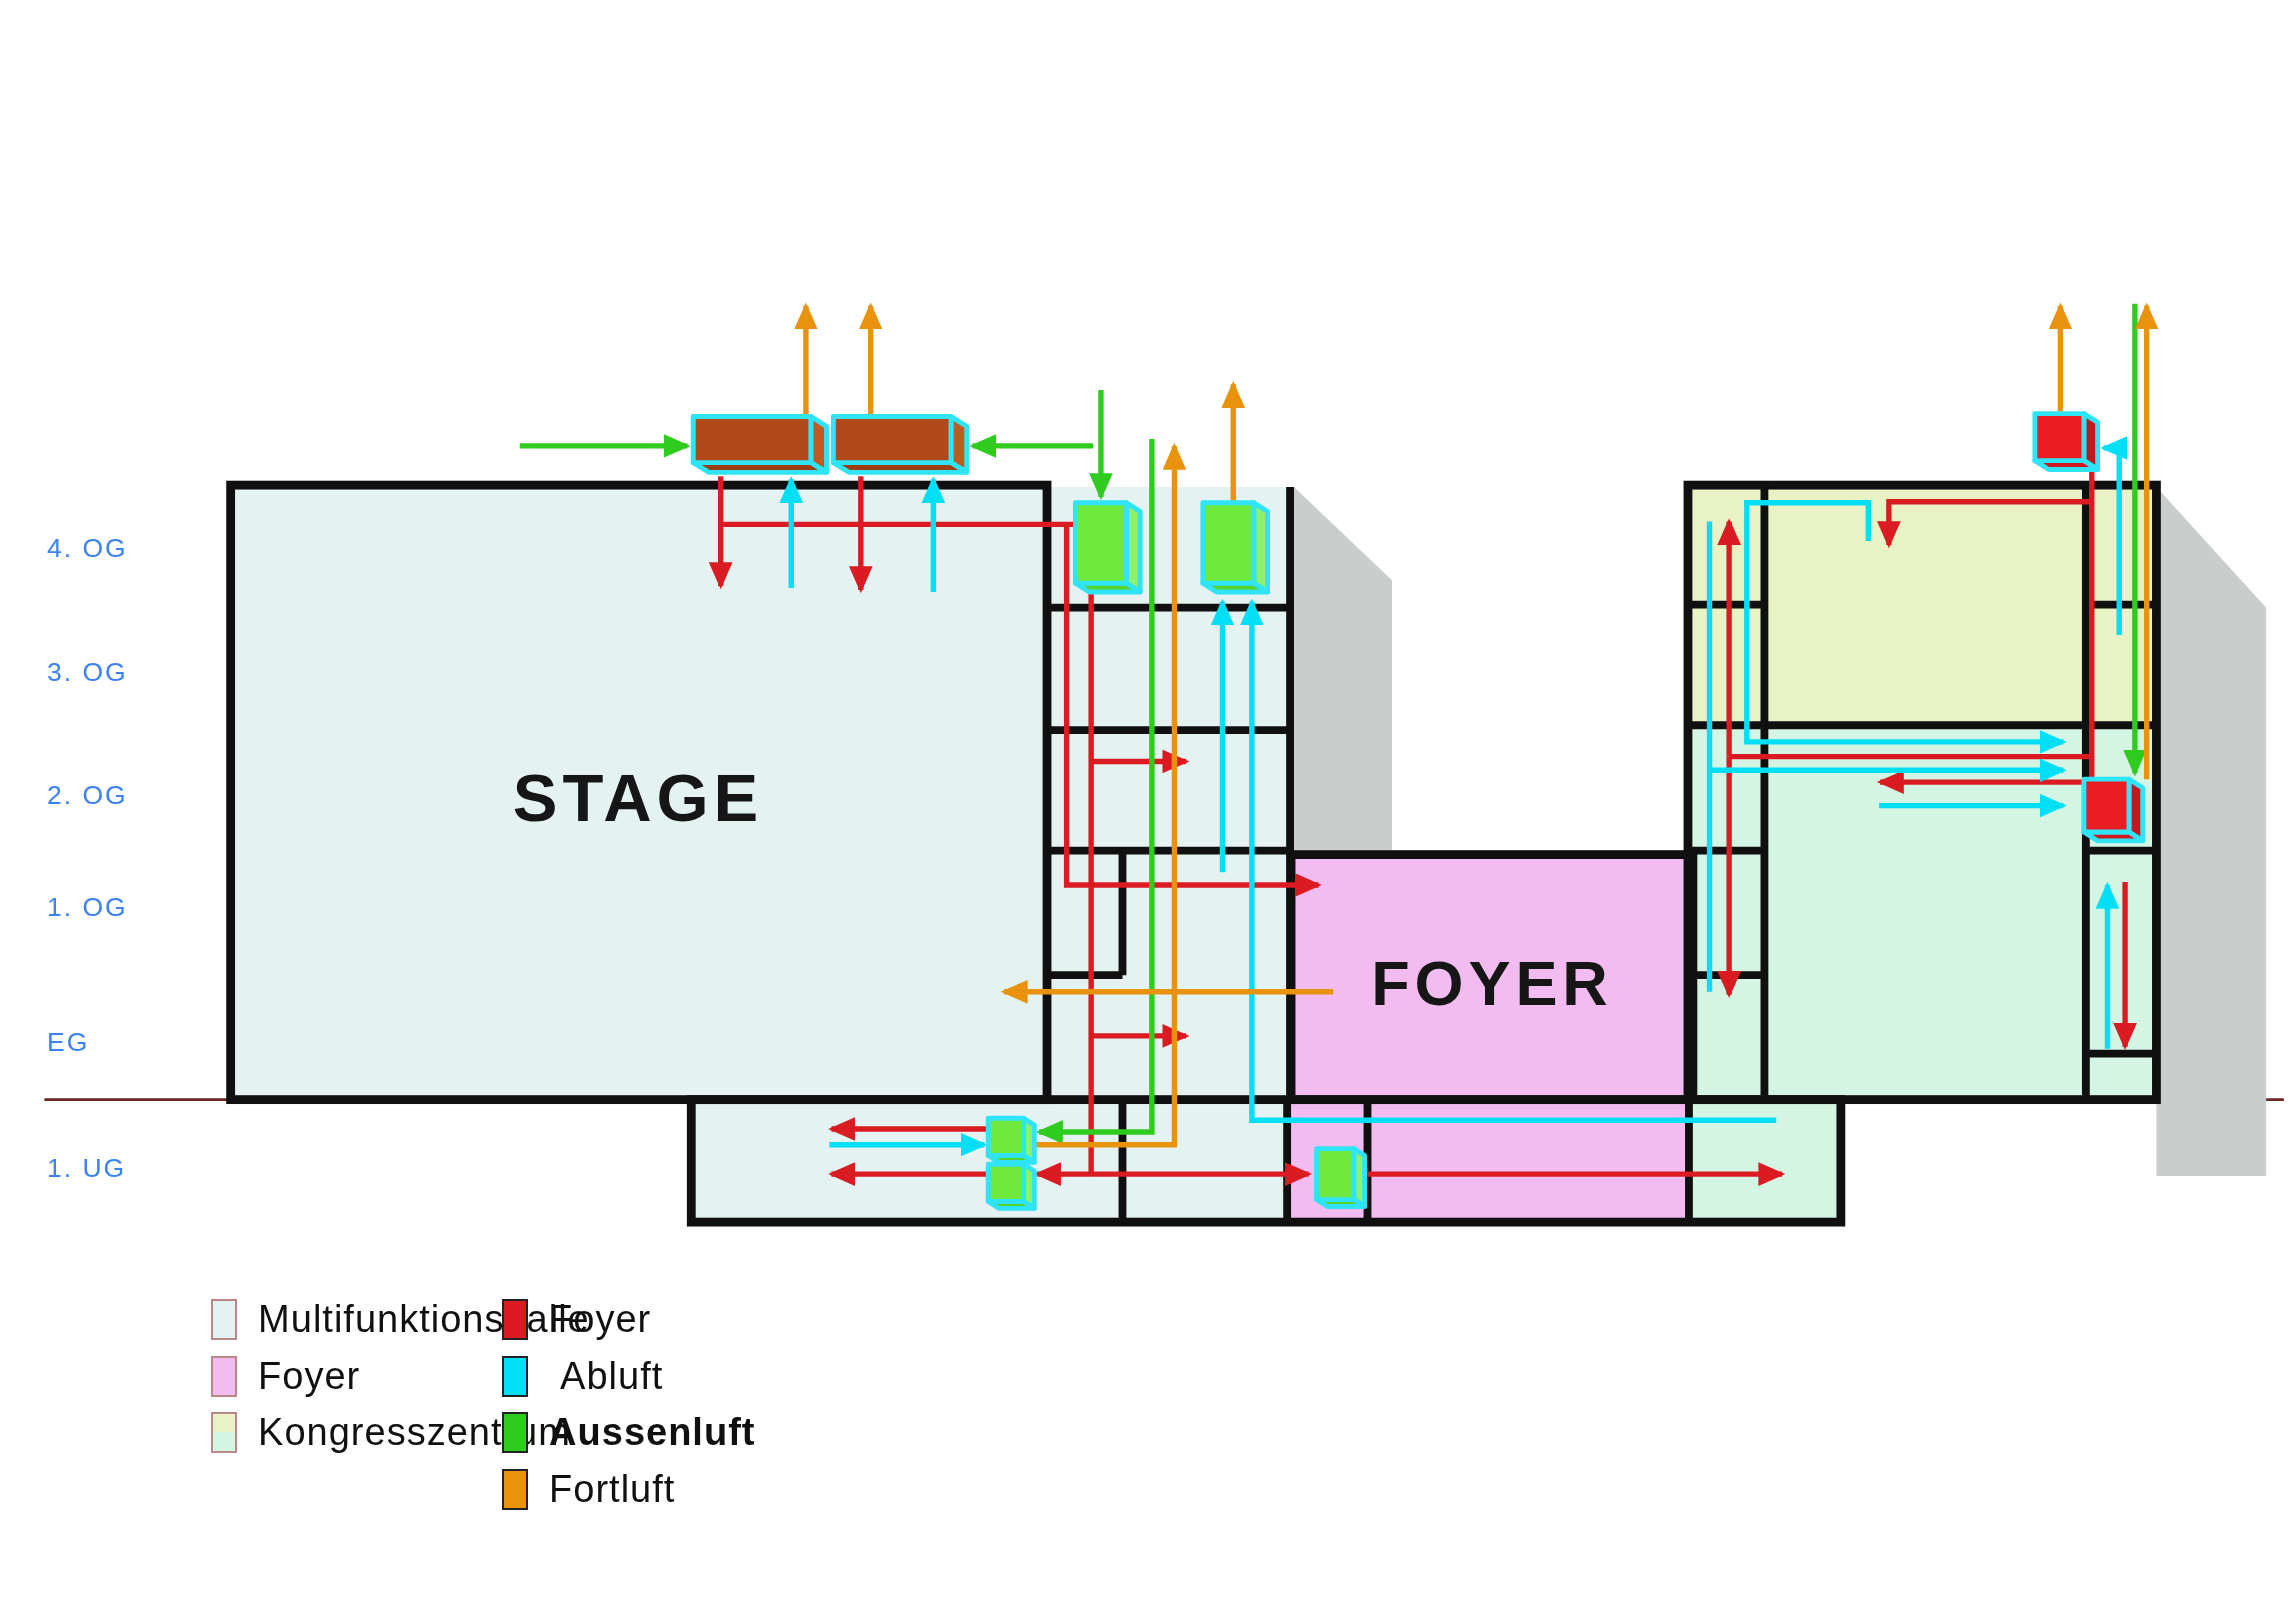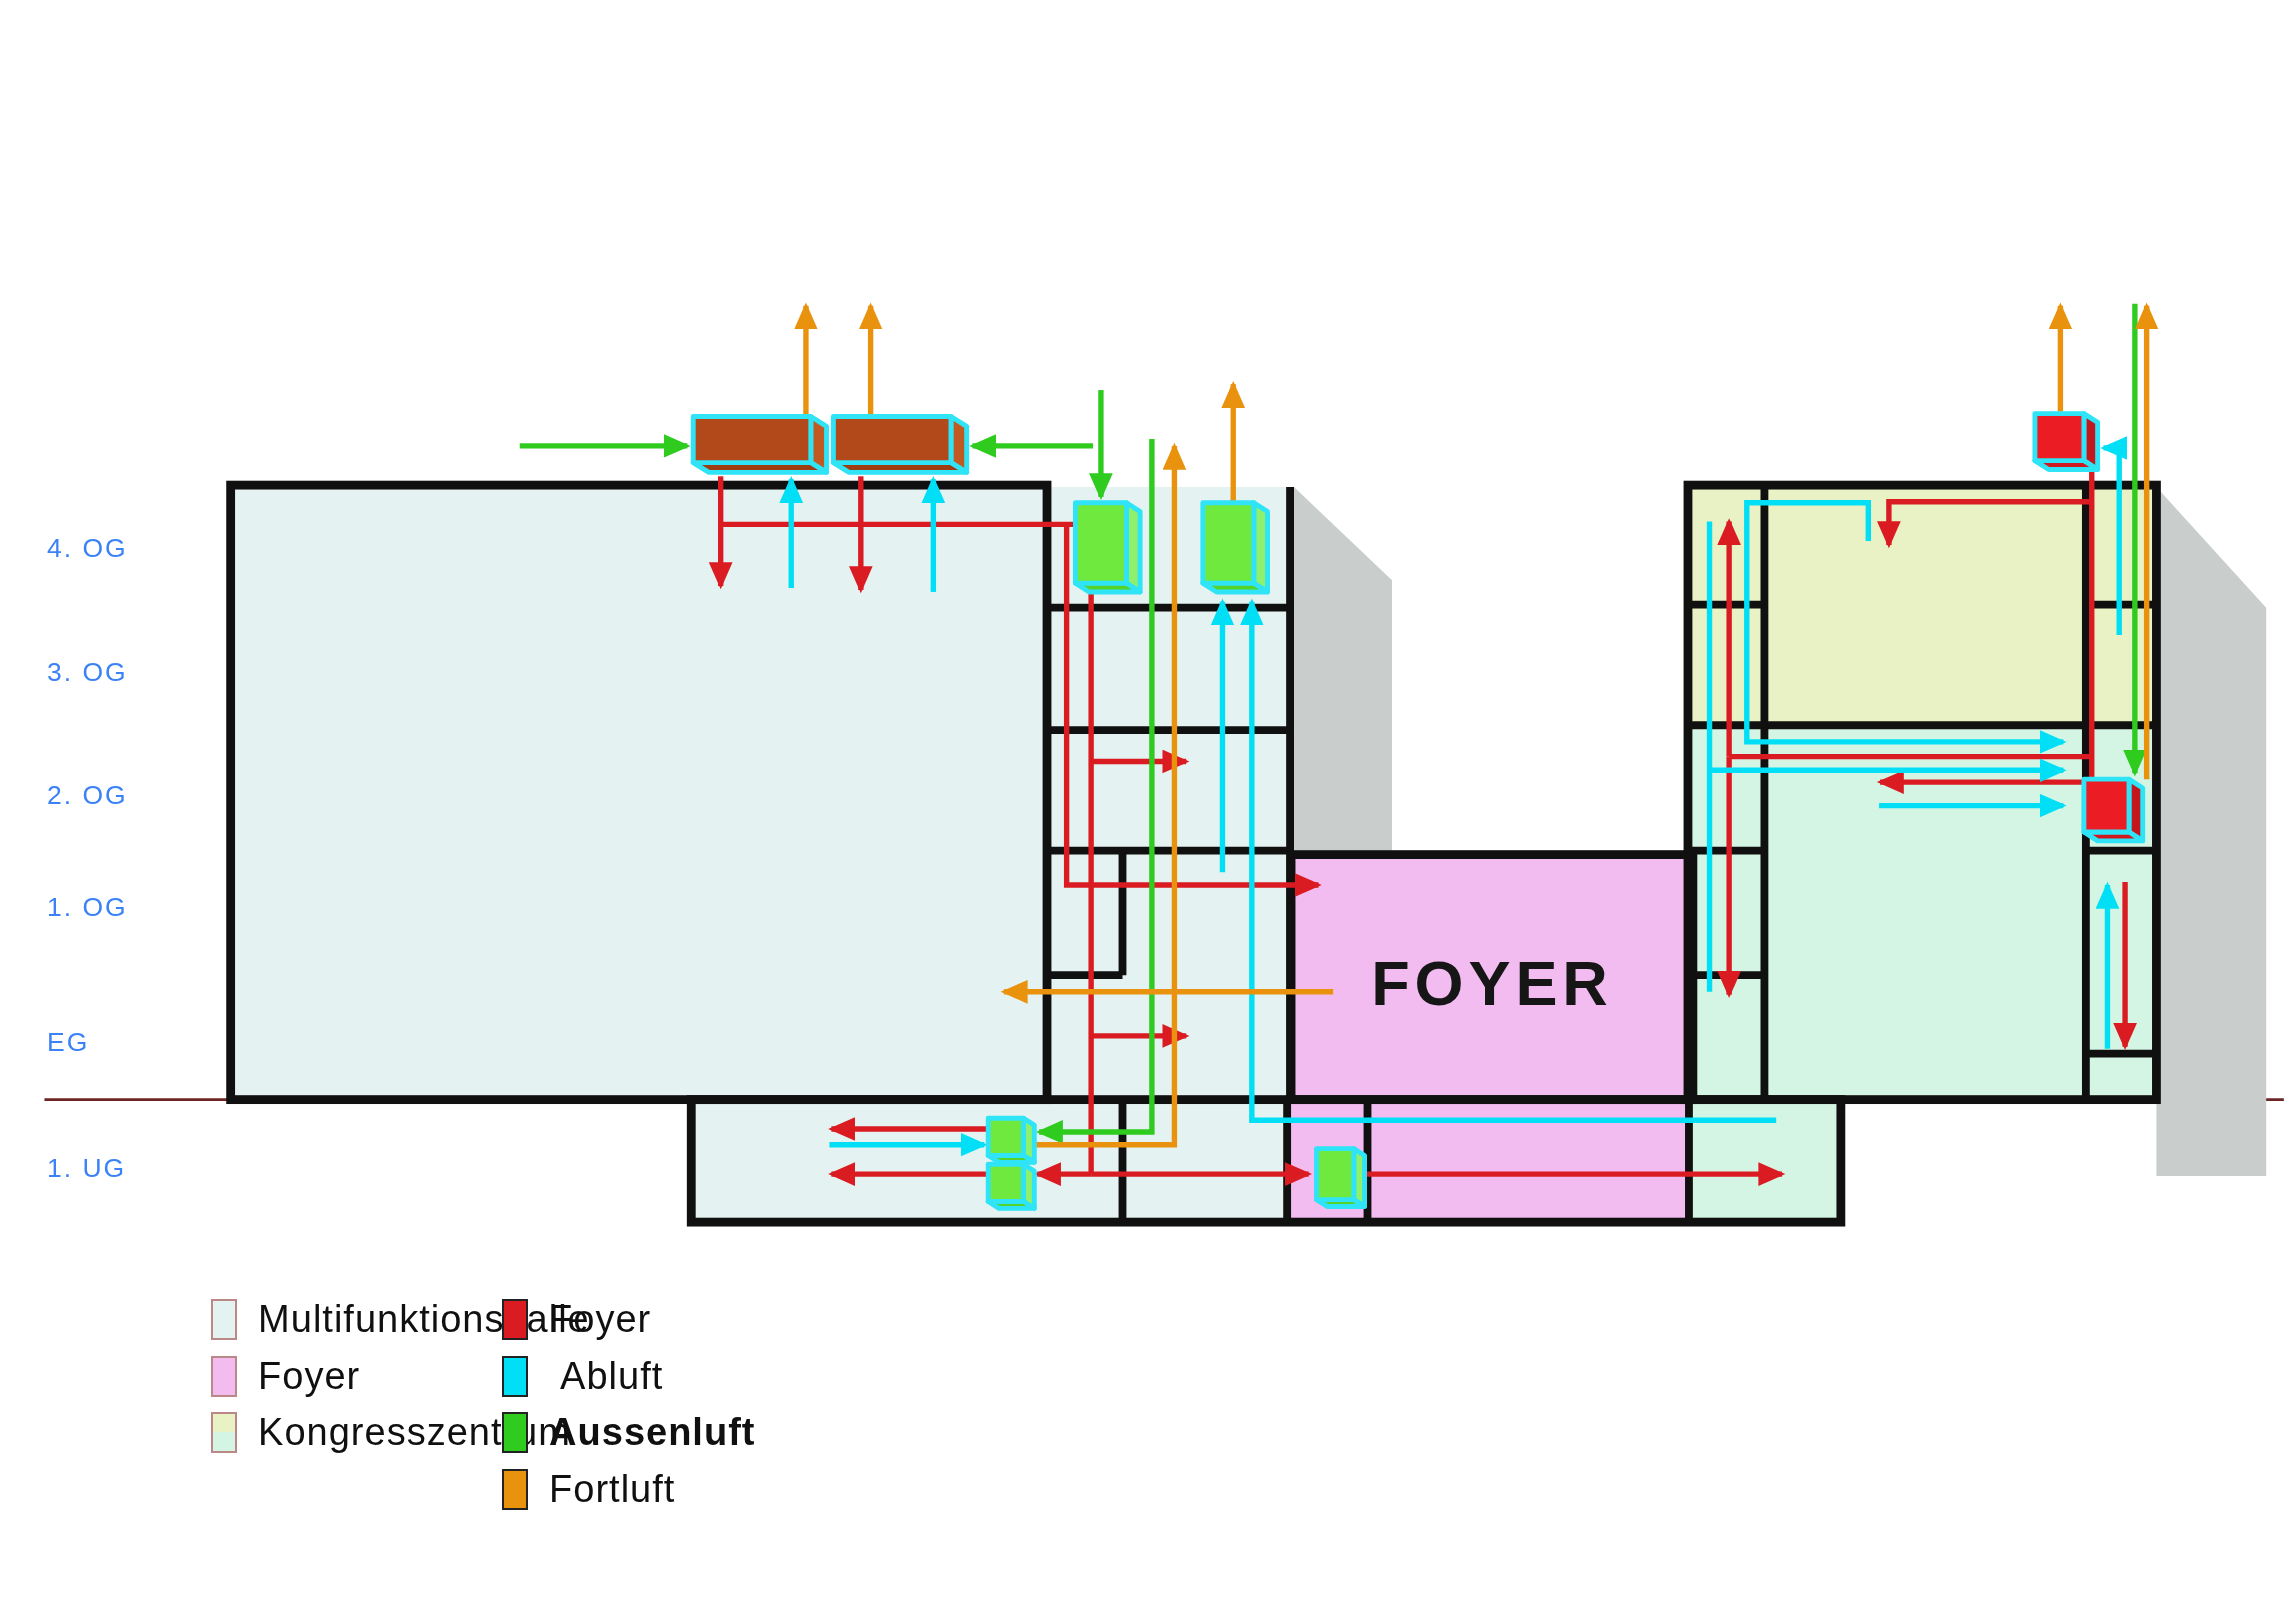--- a/index.html
+++ b/index.html
@@ -158,20 +158,21 @@
       <polygon points="1008,1179 1044,1179 1055,1186 1019,1186" fill="#54d32a" stroke="#2ee4f6" stroke-width="5" stroke-linejoin="round"></polygon>
       <rect x="1008" y="1141" width="36" height="38" fill="#70e93e" stroke="#2ee4f6" stroke-width="5" stroke-linejoin="round"></rect>
       <polygon points="1044,1188 1055,1195 1055,1233 1044,1226" fill="#8ff06d" stroke="#2ee4f6" stroke-width="5" stroke-linejoin="round"></polygon>
       <polygon points="1008,1226 1044,1226 1055,1233 1019,1233" fill="#54d32a" stroke="#2ee4f6" stroke-width="5" stroke-linejoin="round"></polygon>
       <rect x="1008" y="1188" width="36" height="38" fill="#70e93e" stroke="#2ee4f6" stroke-width="5" stroke-linejoin="round"></rect>
       <polygon points="1381,1172 1392,1179 1392,1231 1381,1224" fill="#8ff06d" stroke="#2ee4f6" stroke-width="5" stroke-linejoin="round"></polygon>
       <polygon points="1343,1224 1381,1224 1392,1231 1354,1231" fill="#54d32a" stroke="#2ee4f6" stroke-width="5" stroke-linejoin="round"></polygon>
       <rect x="1343" y="1172" width="38" height="52" fill="#70e93e" stroke="#2ee4f6" stroke-width="5" stroke-linejoin="round"></rect>
     </svg>
 
+  <div class="room-label l-stage">STAGE</div>
   <div class="room-label l-foyer">FOYER</div>
 
   <div class="floor-label fl0">4. OG</div>
   <div class="floor-label fl1">3. OG</div>
   <div class="floor-label fl2">2. OG</div>
   <div class="floor-label fl3">1. OG</div>
   <div class="floor-label fl4">EG</div>
   <div class="floor-label fl5">1. UG</div>
 
   <div class="legend">

